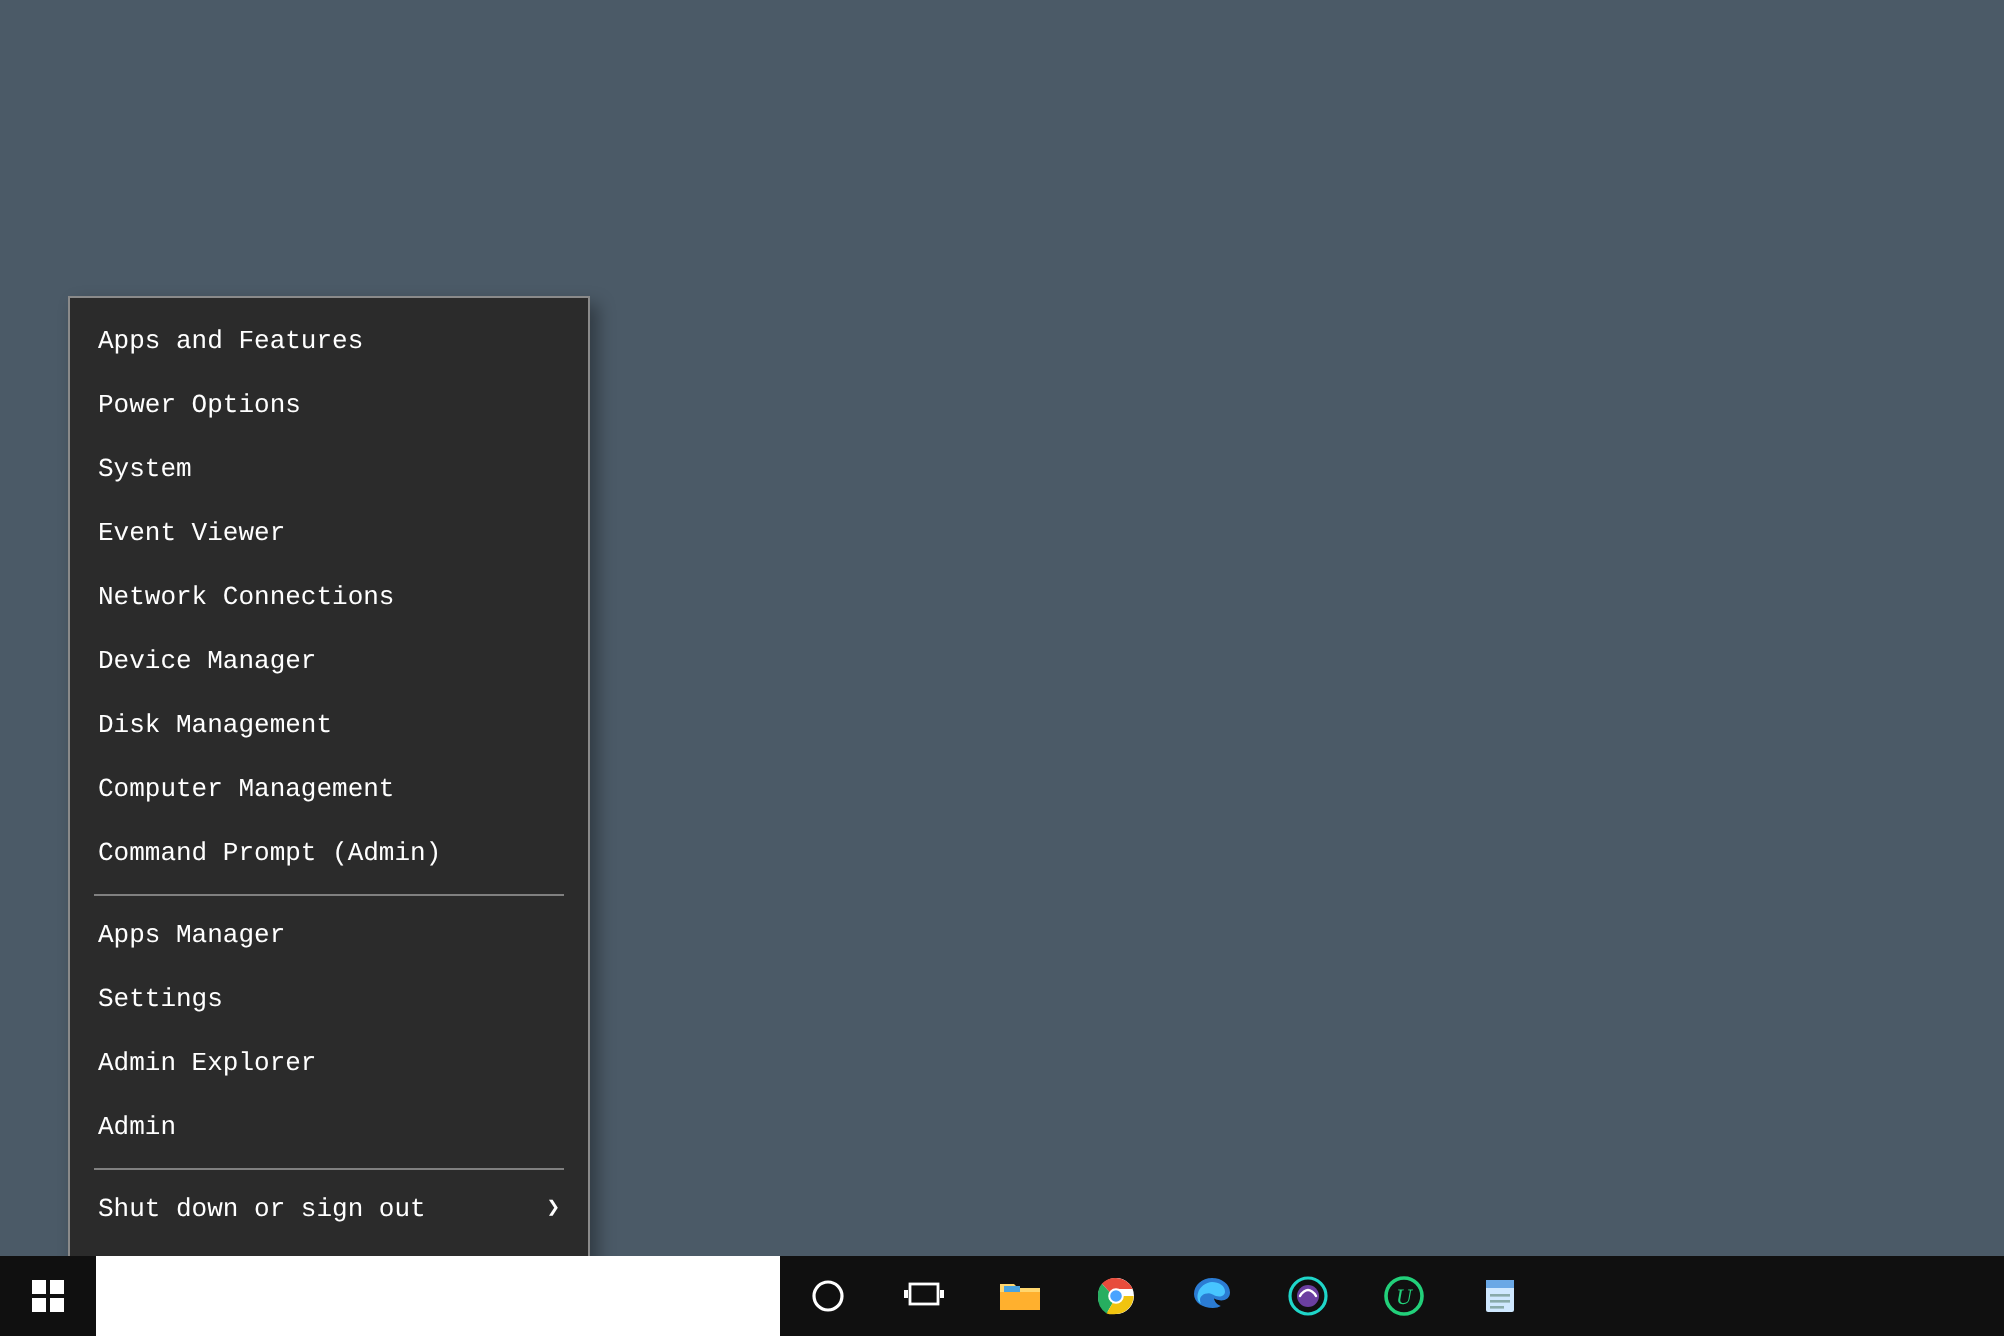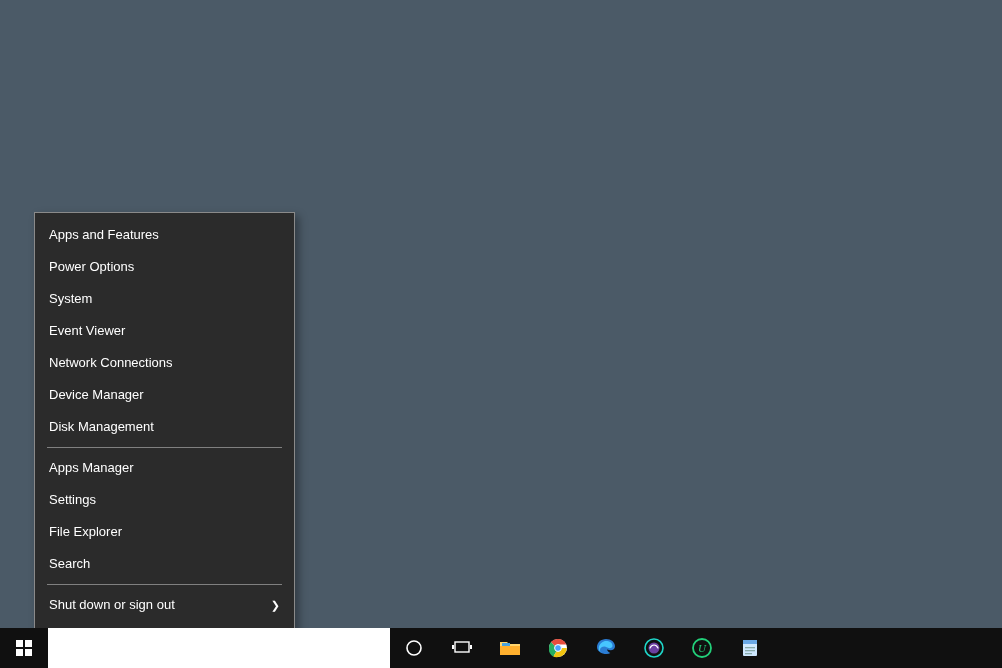--- a/index.html
+++ b/index.html
@@ -5,21 +5,21 @@
   html,body{margin:0;padding:0;width:1002px;height:668px;overflow:hidden;font-family:"Segoe UI",Arial,sans-serif;font-size:13px;background:#4b5a67;}
   
   .desktop{position:absolute;inset:0;background:#4b5a67;}
   
   .taskbar{position:absolute;left:0;right:0;bottom:0;height:40px;background:#101010;display:flex;align-items:center;}
   .tb-btn{width:48px;height:40px;display:flex;align-items:center;justify-content:center;}
   .tb-btn svg{display:block;}
   .start-btn{width:48px;}
   .search-bar{height:40px;background:#ffffff;flex:0 0 342px;margin:0;display:flex;align-items:center;color:#666;}
   
-  .ctx{position:absolute;left:34px;bottom:8px;width:259px;background:#2b2b2b;border:1px solid #8a8a8a;box-shadow:4px 4px 8px rgba(0,0,0,.35);padding:6px 0;}
+  .ctx{position:absolute;left:34px;bottom:8px;width:259px;background:#2b2b2b;border:1px solid #8a8a8a;box-shadow:4px 4px 8px rgba(0,0,0,.35);padding:6px 0;font-family:Liberation Mono, monospace;}
   .ctx-item{height:32px;line-height:32px;padding:0 14px;color:#fff;font-size:13px;cursor:default;white-space:nowrap;display:flex;align-items:center;justify-content:space-between;}
   .ctx-sep{height:0;border-top:1px solid #808080;margin:4px 12px;}
   .chev{font-size:11px;color:#fff;}
 </style>
 </head>
 <body>
 
 <div class="desktop"></div>
 
 <div class="ctx">
@@ -37,32 +37,38 @@
     </div>
   <div class="ctx-item">
       <span>Network Connections</span>
     </div>
   <div class="ctx-item">
       <span>Device Manager</span>
     </div>
   <div class="ctx-item">
       <span>Disk Management</span>
     </div>
+  <div class="ctx-item">
+      <span>Computer Management</span>
+    </div>
+  <div class="ctx-item">
+      <span>Command Prompt (Admin)</span>
+    </div>
   <div class="ctx-sep"></div>
   <div class="ctx-item">
       <span>Apps Manager</span>
     </div>
   <div class="ctx-item">
       <span>Settings</span>
     </div>
   <div class="ctx-item">
-      <span>File Explorer</span>
+      <span>Admin Explorer</span>
     </div>
   <div class="ctx-item">
-      <span>Search</span>
+      <span>Admin</span>
     </div>
   <div class="ctx-sep"></div>
   <div class="ctx-item">
     <span>Shut down or sign out</span>
     <span class="chev">❯</span>
   </div>
   <div class="ctx-item">
       <span>Desktop</span>
     </div>
 </div>

